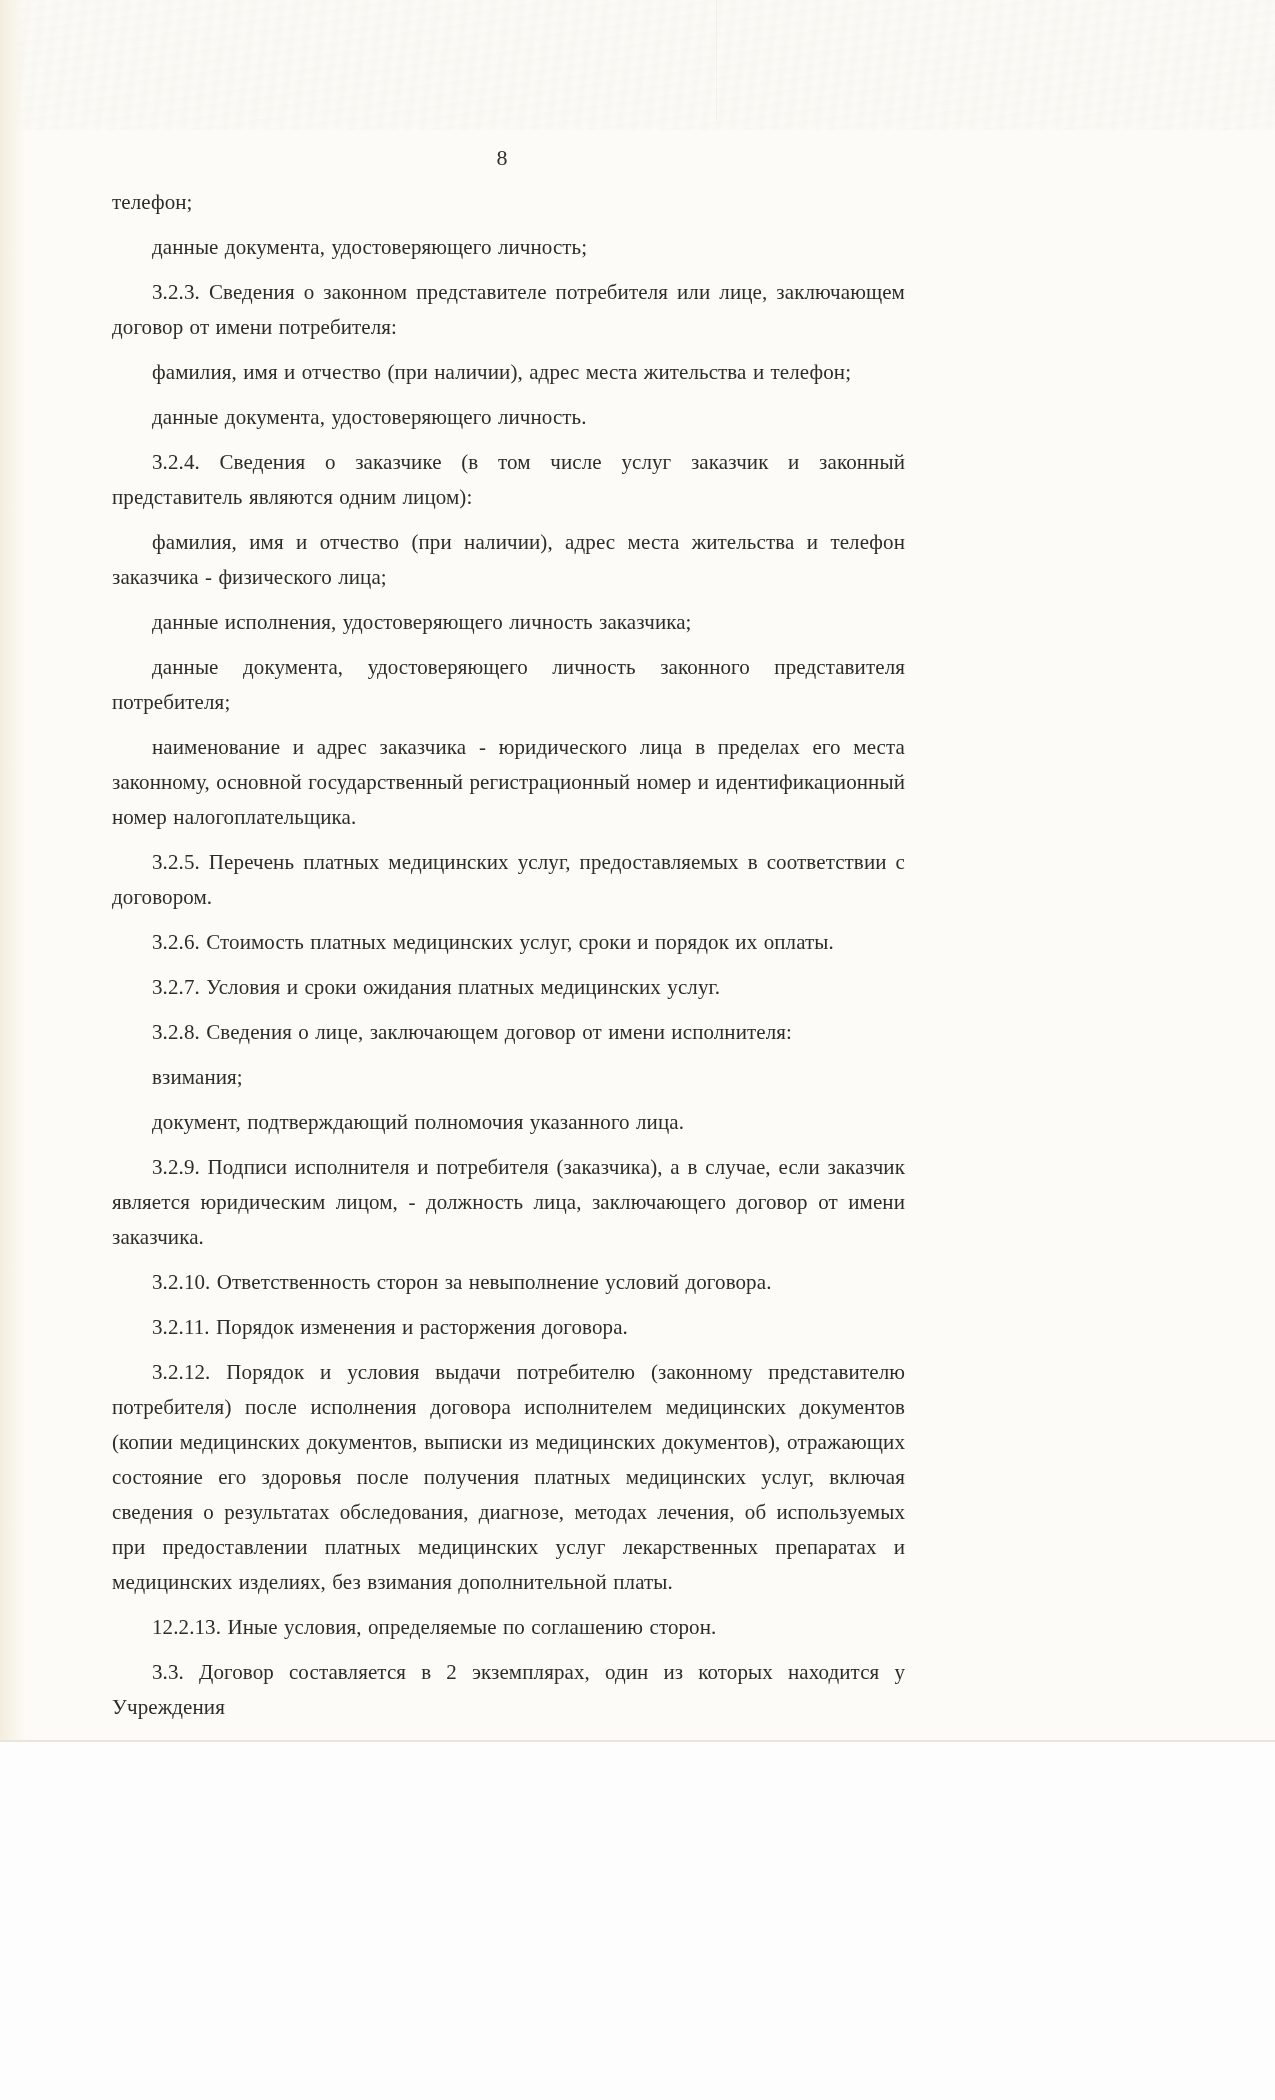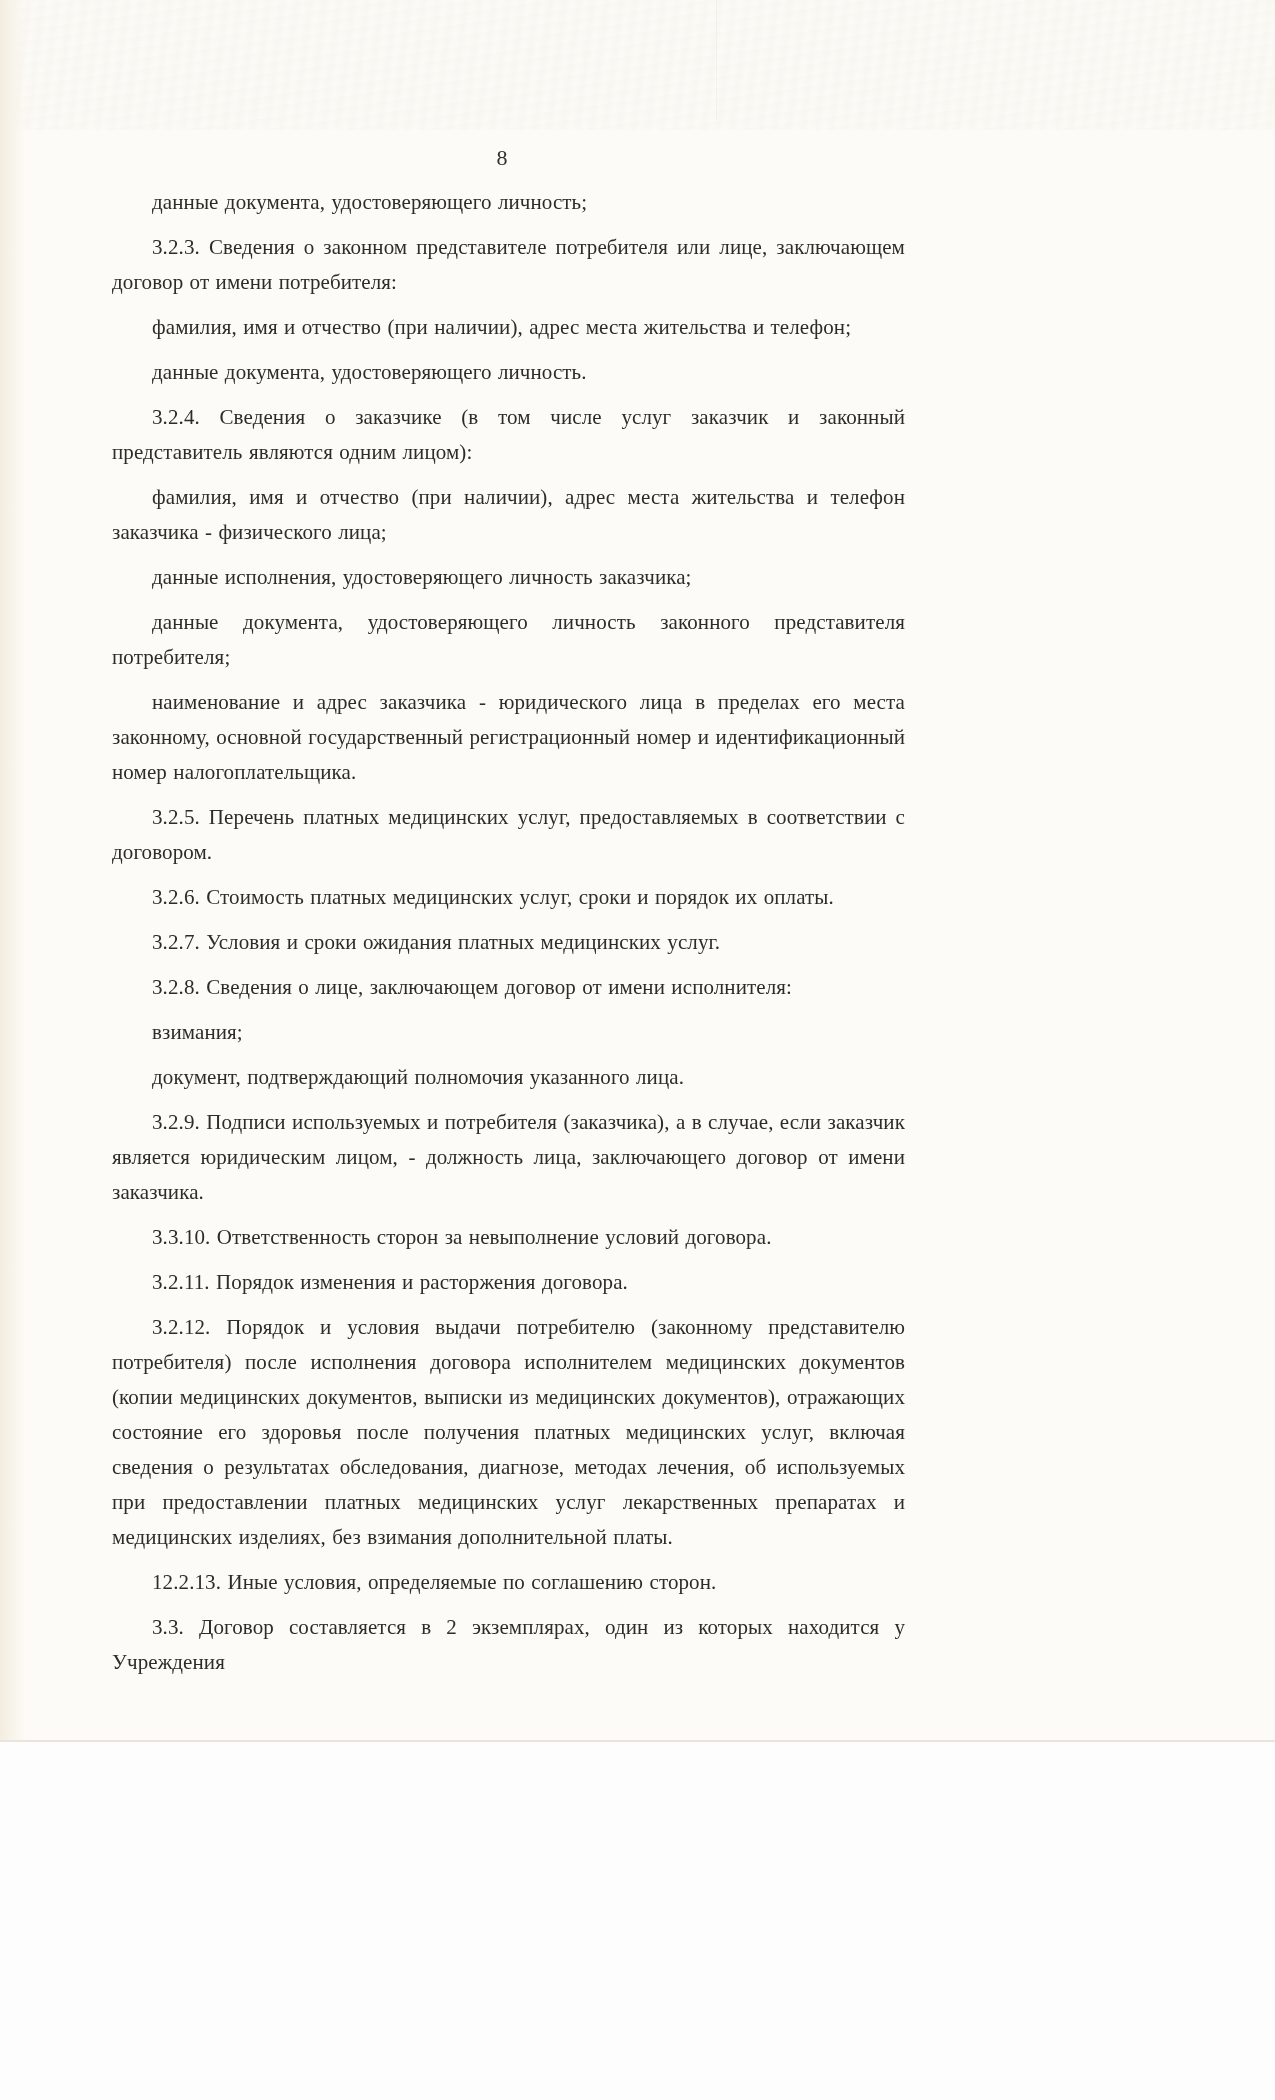--- a/index.html
+++ b/index.html
@@ -94,37 +94,38 @@
 <body>
 
 <div class="scan-area">
   <div class="scan-noise"></div>
   <div class="scan-edge-left"></div>
   <div class="scan-artifact-line"></div>
 
   <div class="page-number">8</div>
 
   <div class="content" id="paragraphs">
+      <p class="">телефон;</p>
       <p class="indent">данные документа, удостоверяющего личность;</p>
       <p class="indent">3.2.3. Сведения о законном представителе потребителя или лице, заключающем договор от имени потребителя:</p>
       <p class="indent">фамилия, имя и отчество (при наличии), адрес места жительства и телефон;</p>
       <p class="indent">данные документа, удостоверяющего личность.</p>
       <p class="indent">3.2.4. Сведения о заказчике (в том числе услуг заказчик и законный представитель являются одним лицом):</p>
       <p class="indent">фамилия, имя и отчество (при наличии), адрес места жительства и телефон заказчика - физического лица;</p>
       <p class="indent">данные исполнения, удостоверяющего личность заказчика;</p>
       <p class="indent">данные документа, удостоверяющего личность законного представителя потребителя;</p>
       <p class="indent">наименование и адрес заказчика - юридического лица в пределах его места законному, основной государственный регистрационный номер и идентификационный номер налогоплательщика.</p>
       <p class="indent">3.2.5. Перечень платных медицинских услуг, предоставляемых в соответствии с договором.</p>
       <p class="indent">3.2.6. Стоимость платных медицинских услуг, сроки и порядок их оплаты.</p>
       <p class="indent">3.2.7. Условия и сроки ожидания платных медицинских услуг.</p>
       <p class="indent">3.2.8. Сведения о лице, заключающем договор от имени исполнителя:</p>
       <p class="indent">взимания;</p>
       <p class="indent">документ, подтверждающий полномочия указанного лица.</p>
-      <p class="indent">3.2.9. Подписи используемых и потребителя (заказчика), а в случае, если заказчик является юридическим лицом, - должность лица, заключающего договор от имени заказчика.</p>
-      <p class="indent">3.3.10. Ответственность сторон за невыполнение условий договора.</p>
+      <p class="indent">3.2.9. Подписи исполнителя и потребителя (заказчика), а в случае, если заказчик является юридическим лицом, - должность лица, заключающего договор от имени заказчика.</p>
+      <p class="indent">3.2.10. Ответственность сторон за невыполнение условий договора.</p>
       <p class="indent">3.2.11. Порядок изменения и расторжения договора.</p>
       <p class="indent">3.2.12. Порядок и условия выдачи потребителю (законному представителю потребителя) после исполнения договора исполнителем медицинских документов (копии медицинских документов, выписки из медицинских документов), отражающих состояние его здоровья после получения платных медицинских услуг, включая сведения о результатах обследования, диагнозе, методах лечения, об используемых при предоставлении платных медицинских услуг лекарственных препаратах и медицинских изделиях, без взимания дополнительной платы.</p>
       <p class="indent">12.2.13. Иные условия, определяемые по соглашению сторон.</p>
       <p class="indent">3.3. Договор составляется в 2 экземплярах, один из которых находится у Учреждения</p>
     </div>
 </div>
 
 <div class="below-scan"></div>
 
 </body></html>

